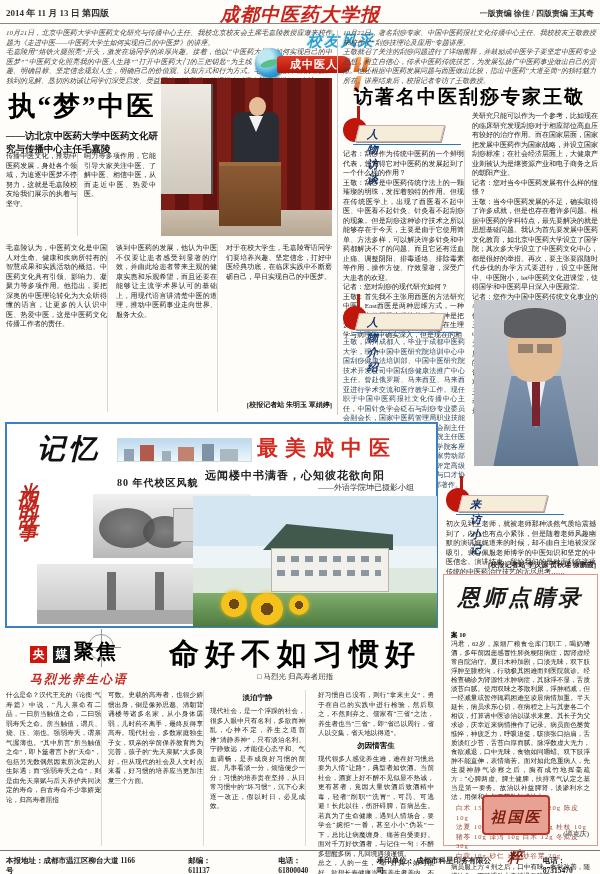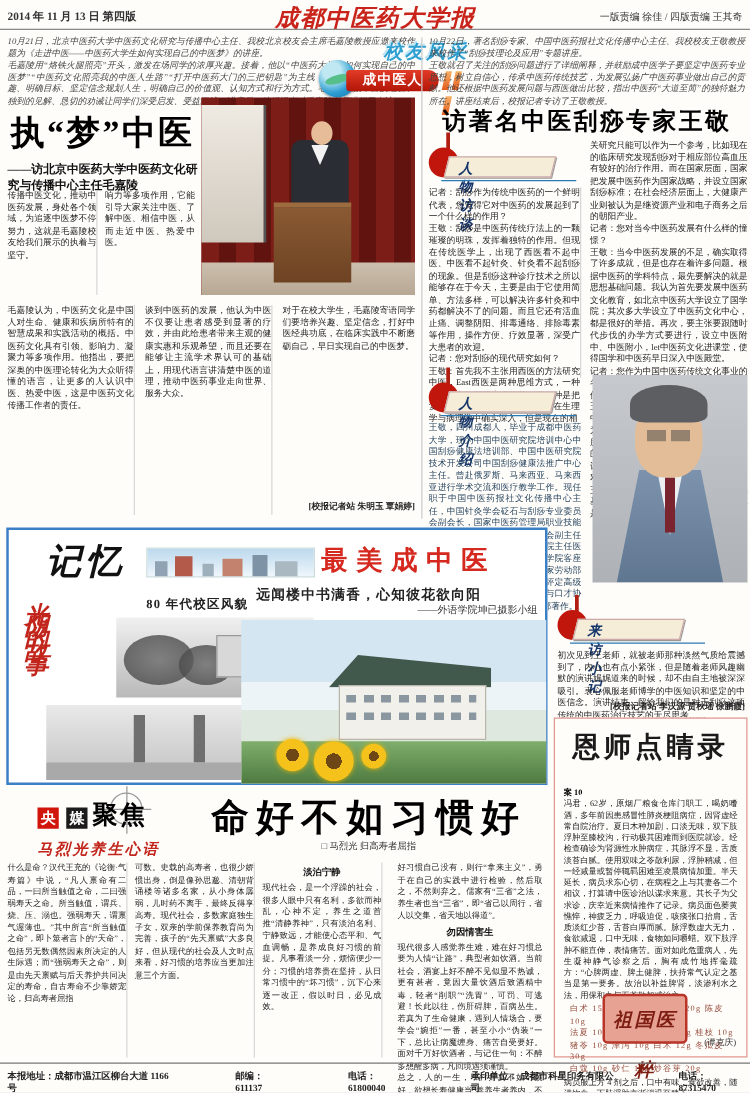--- a/index.html
+++ b/index.html
@@ -4,21 +4,21 @@
 <style>
   * { margin:0; padding:0; box-sizing:border-box; }
   html,body { background:#e9e9e9; }
   .page { position:relative; width:600px; height:874px; background:#fffdfa; margin:0 auto;
           font-family:"Liberation Serif","DejaVu Serif",serif; color:#222; overflow:hidden; }
   .abs { position:absolute; }
   
   .mast-date { left:6px; top:7px; font-size:9px; font-weight:bold; color:#333; }
   .mast-name { left:0; right:0; top:2px; text-align:center; font-size:19px; font-weight:bold;
                color:#c9241c; font-style:italic; letter-spacing:1px; }
-  .mast-editors { right:6px; top:8px; font-size:8px; font-weight:normal; color:#333;margin-left:24px; }
+  .mast-editors { right:6px; top:8px; font-size:8px; font-weight:bold; color:#333;margin-left:24px; }
   .mast-rule { left:0; right:0; top:23px; border-top:1px solid #888; }
   
   .small-ital { font-size:7px; line-height:9.5px; text-align:justify; color:#444; font-style:italic; white-space:pre-line; }
   .body-txt { font-size:7px; line-height:9.5px; text-align:justify; color:#222; white-space:pre-line; }
   .col-rule { border-right:1px solid #d8d8d8; }
   
   .alumni-word { font-size:15px; font-weight:bold; font-style:italic; color:#2e9fd0;
                  text-shadow:1px 1px 0 #fff,-1px -1px 0 #bfe6f5; letter-spacing:2px; }
   .redband { position:absolute; left:22px; top:24px; width:74px; height:17px; background:linear-gradient(#e23c28,#b31506);
              border-radius:3px 9px 9px 3px; color:#fff; font-size:11px; font-weight:bold; text-align:center; line-height:17px; letter-spacing:1px; }
@@ -86,21 +86,21 @@
   
   .cm-box { display:inline-block; width:17px; height:17px; font-size:12px; font-weight:bold; color:#fff; text-align:center; line-height:17px; }
   .cm-red { background:#d2150b; } .cm-black { background:#1c1c1c; }
   .jujiao { font-size:20px; font-weight:bold; color:#000000; letter-spacing:2px; position:relative; }
   .crosshair { position:absolute; width:26px; height:26px; border:1px solid #999; border-radius:50%; }
   .crosshair::before { content:""; position:absolute; left:50%; top:-6px; width:1px; height:38px; background:#999; }
   .crosshair::after { content:""; position:absolute; top:50%; left:-6px; height:1px; width:38px; background:#999; }
   .calli-red { font-size:12px; font-weight:bold; font-style:italic; color:#c2251c; letter-spacing:2px; }
   
   .teacher-box { border:1px solid #e09790; background:#fffdf9; }
-  .t-title { font-size:22px; font-weight:bold; letter-spacing:3px; color:#1a1a1a; text-align:center; }
+  .t-title { font-size:22px; font-weight:bold; font-style:italic; letter-spacing:3px; color:#1a1a1a; text-align:center; }
   .t-body { font-size:6.6px; line-height:9px; text-align:justify; color:#222; white-space:pre-line; }
   .rx { color:#94493a; font-size:6.6px; line-height:9.5px; letter-spacing:1px; }
   .case-label { color:#000; font-weight:bold; }
   .seal { border:2px solid #b8352a; background:#e7a293; border-radius:4px; color:#7e1d12;
           font-weight:bold; font-size:15px; letter-spacing:2px; text-align:center; line-height:40px; font-style:italic; }
   .t-byline { font-size:7px; color:#333; text-align:right; }
   .footer-rule { left:0; right:0; top:850px; border-top:1px solid #777; position:absolute; }
   .footer { left:6px; right:6px; top:856px; display:flex; justify-content:space-between; font-size:7.5px; font-weight:bold; color:#222; position:absolute;gap:47px; }
 </style>
 </head>
@@ -216,21 +216,21 @@
       <div class="bldg"></div>
     </div>
     <div class="photo bw2" style="left:30px;top:140px;width:225px;height:60px;">
       <div class="pillar" style="left:70px;"></div>
       <div class="pillar" style="left:118px;"></div>
       <div class="pillar" style="left:166px;"></div>
       <div class="road"></div>
     </div>
     <div class="beauty-title" style="position:absolute;left:250px;top:10px;">最美成中医</div>
     <div class="beauty-line" style="position:absolute;left:198px;top:44px;">远闻楼中书满香，心知彼花欲向阳</div>
-    <div class="beauty-credit" style="position:absolute;right:6px;top:58px;">——外语学院坤已摄影小组</div>
+    <div class="beauty-credit" style="position:absolute;right:22px;top:58px;">——外语学院坤已摄影小组</div>
     <div class="photo campus" style="left:186px;top:72px;width:244px;height:131px;">
       <div class="roof"></div>
       <div class="wall"></div>
       <div class="win"></div>
       <div class="win2"></div>
       <div class="grass"></div>
       <div class="flower" style="left:28px;bottom:10px;"></div>
       <div class="flower" style="left:58px;bottom:2px;width:32px;height:32px;"></div>
       <div class="flower" style="left:96px;bottom:12px;width:20px;height:20px;"></div>
     </div>

